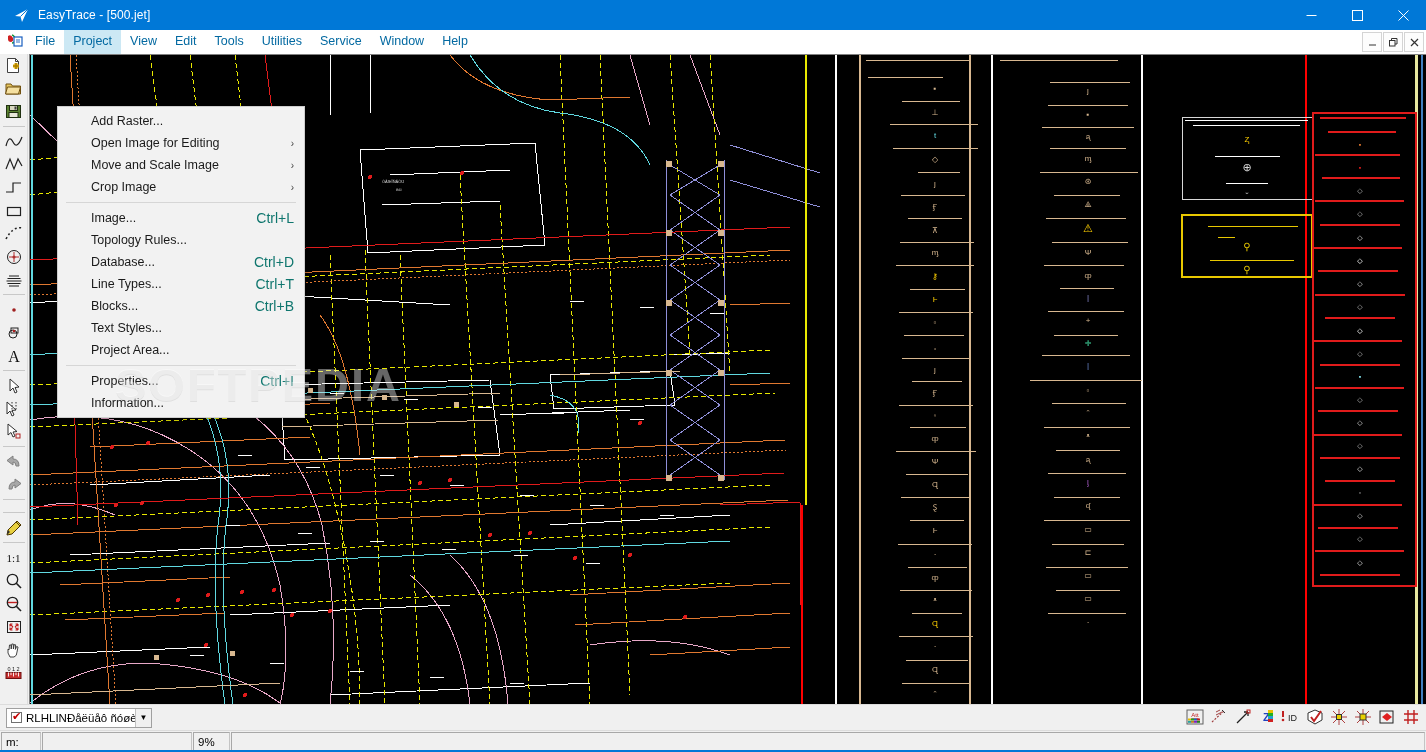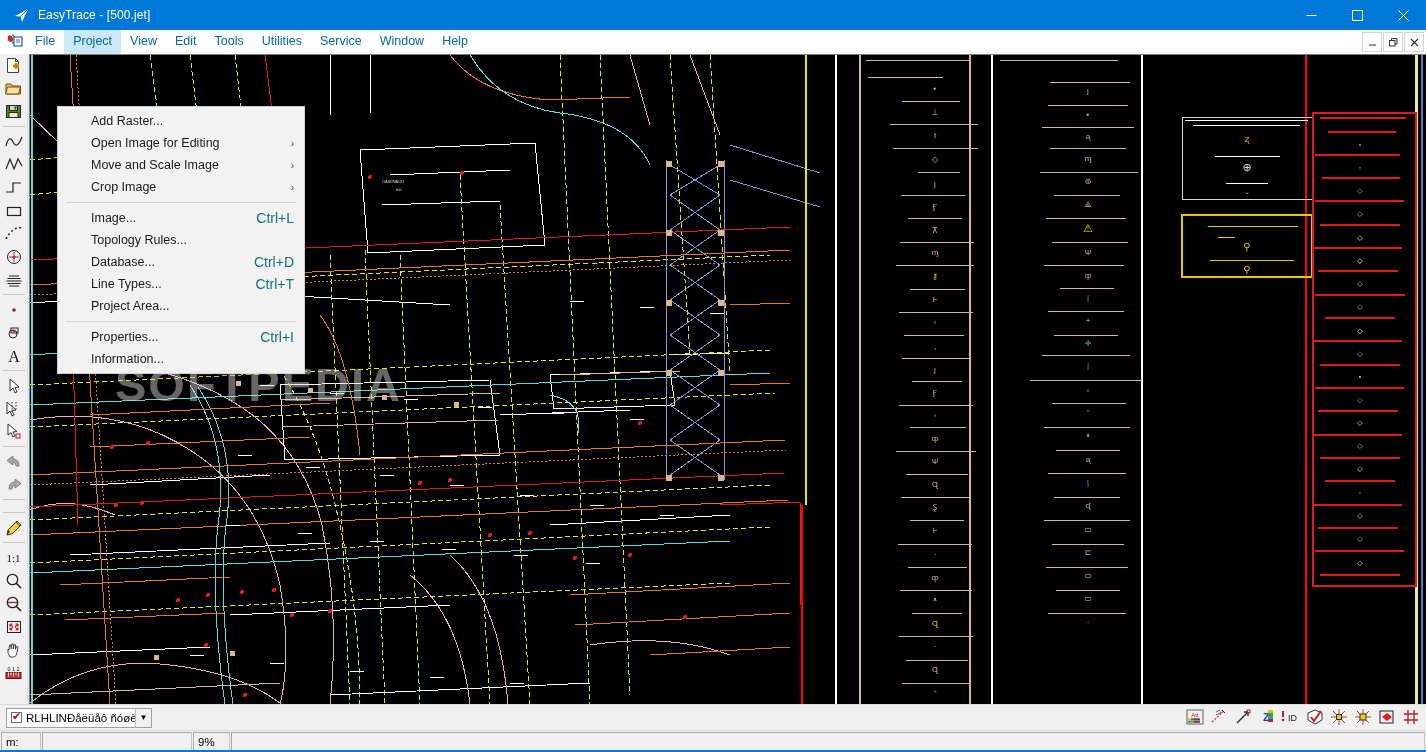--- a/index.html
+++ b/index.html
@@ -768,20 +768,27 @@
     </div>
     <div class="dd-row">
       <span class="dd-label">Database...</span>
       <span class="dd-accel">Ctrl+D</span>
     </div>
     <div class="dd-row">
       <span class="dd-label">Line Types...</span>
       <span class="dd-accel">Ctrl+T</span>
     </div>
     <div class="dd-row">
+      <span class="dd-label">Blocks...</span>
+      <span class="dd-accel">Ctrl+B</span>
+    </div>
+    <div class="dd-row">
+      <span class="dd-label">Text Styles...</span>
+    </div>
+    <div class="dd-row">
       <span class="dd-label">Project Area...</span>
     </div>
 
     <div class="dd-sep"></div>
 
     <div class="dd-row">
       <span class="dd-label">Properties...</span>
       <span class="dd-accel">Ctrl+I</span>
     </div>
     <div class="dd-row">

